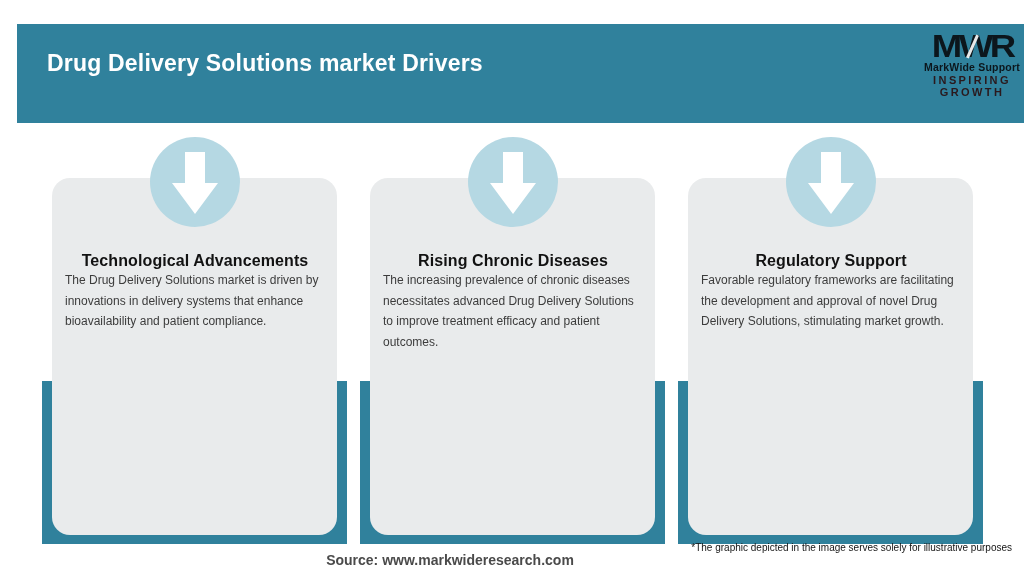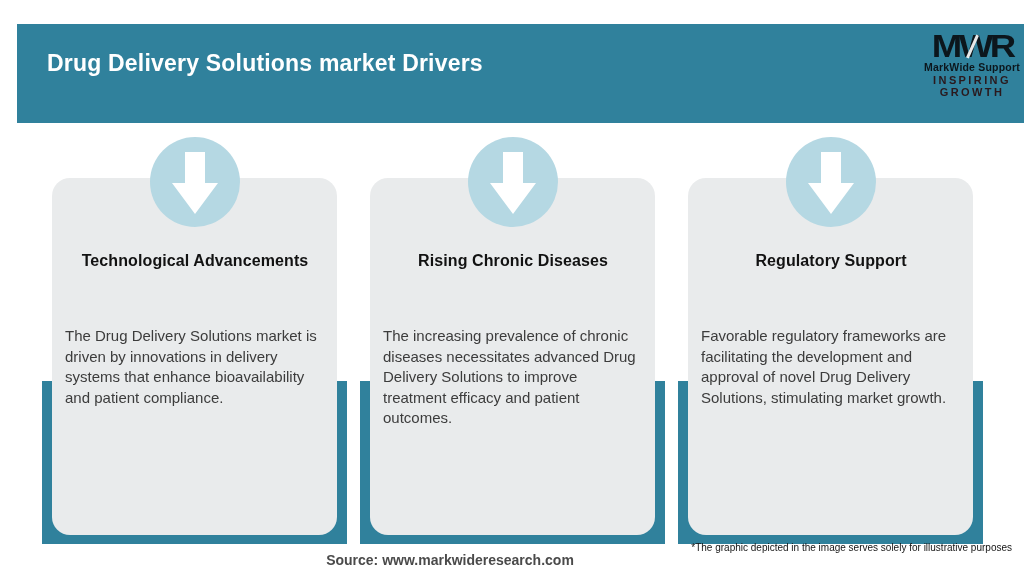--- a/index.html
+++ b/index.html
@@ -18,21 +18,21 @@
   .logo-tagline { font-size:11px; font-weight:bold; letter-spacing:2.4px; margin-top:1px; color:#2a191d; }
 
   
   .col { position:absolute; top:137px; width:305px; height:408px; }
   .col-1 { left:42px; } .col-2 { left:360px; } .col-3 { left:678px; }
   .band { position:absolute; left:0; top:244px; width:305px; height:163px; background:#30819c; z-index:0; }
   .card { position:absolute; left:10px; top:41px; width:285px; height:357px; background:#e9ebec; border-radius:18px; padding:74px 12px 0 13px; z-index:1; }
   .circle { position:absolute; left:50%; top:0; width:90px; height:90px; margin-left:-45px; border-radius:50%; background:#b5d8e3; z-index:2; }
   .circle svg { display:block; width:90px; height:90px; }
   .card-title { text-align:center; font-size:16px; font-weight:bold; color:#121212; letter-spacing:0.1px; }
-  .card-desc { margin-top:56px; font-size:15px; line-height:20.5px; color:#3c3c3c; }
+  .card-desc { font-size:12px; line-height:20.5px; color:#3c3c3c; }
 
   
   .source { position:absolute; left:0; top:552px; width:900px; text-align:center; font-size:14px; font-weight:bold; color:#4a4a4a; }
   .disclaimer { position:absolute; right:12px; top:542px; font-size:10px; color:#141414; }
 </style>
 </head>
 <body>
 
 <div class="page">
 

